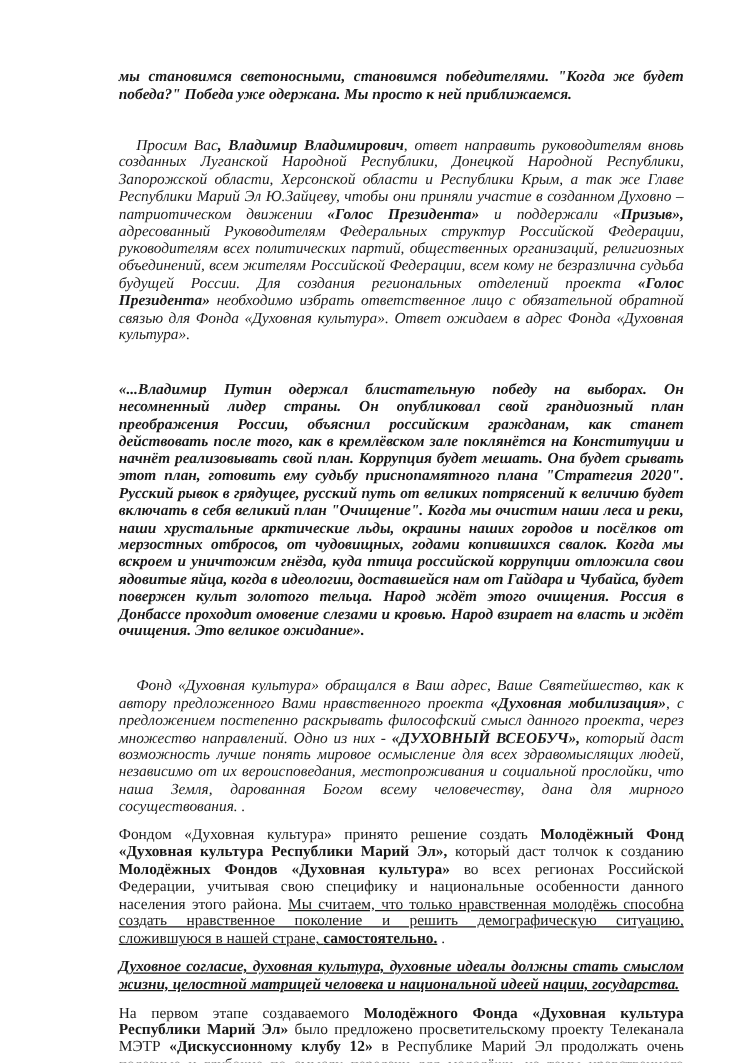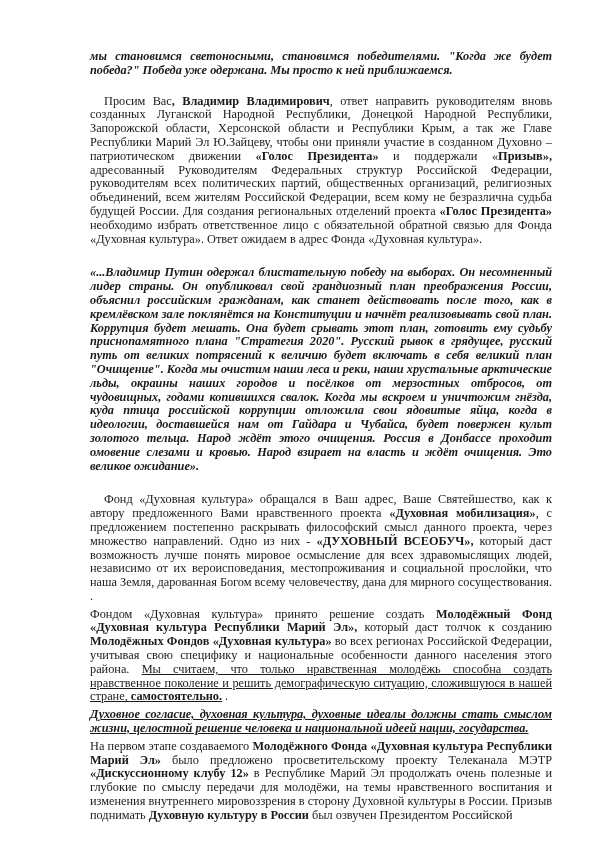--- a/index.html
+++ b/index.html
@@ -2,25 +2,25 @@
 <html><head>
 <meta charset="utf-8">
 <style>
   html, body { margin: 0; padding: 0; background: #ffffff; }
   body { width: 600px; height: 850px; position: relative; overflow: hidden; }
   .page {
     position: absolute; left: 86px; top: 46px; width: 470px;
     font-family: "Liberation Serif", serif; font-size: 12.3px; line-height: 13.8px;
     color: #1a1a1a; text-align: justify;
   }
-  .page p { margin: 4px; }
+  .page p { margin: 9px; }
   .gap-s { height: 9px; }
   .gap-m { height: 12px; }
   .it { font-style: italic; font-weight: bold; }
-  .ind { text-indent: 14px; }
+  .ind { text-indent: 14px; font-style: italic; }
   .u { text-decoration: underline; }
   b { font-weight: bold; }
 </style>
 </head>
 <body>
 
 <div class="page">
 
   <p class="it">мы становимся светоносными, становимся победителями.    "Когда же будет победа?"  Победа уже одержана. Мы просто к ней приближаемся.</p>
 
@@ -31,18 +31,18 @@
   <div class="gap-m"></div>
 
   <p class="it">«...Владимир Путин одержал блистательную победу на выборах. Он несомненный лидер страны. Он опубликовал свой грандиозный план преображения России, объяснил российским гражданам, как станет действовать после того, как в кремлёвском зале поклянётся на Конституции и начнёт реализовывать свой план. Коррупция будет мешать. Она будет срывать этот план, готовить ему судьбу приснопамятного плана "Стратегия 2020".   Русский рывок в грядущее, русский путь от великих потрясений к величию будет включать в себя великий план "Очищение". Когда мы очистим наши леса и реки, наши хрустальные арктические льды, окраины наших городов и посёлков от мерзостных отбросов, от чудовищных, годами копившихся свалок. Когда мы вскроем и уничтожим гнёзда, куда птица российской коррупции отложила свои ядовитые яйца, когда в идеологии, доставшейся нам от Гайдара и Чубайса, будет повержен культ золотого тельца.  Народ ждёт этого очищения. Россия в Донбассе проходит омовение слезами и кровью. Народ взирает на власть и ждёт очищения. Это великое ожидание».</p>
 
   <div class="gap-m"></div>
 
   <p class="ind"><span>Фонд «Духовная культура» обращался в Ваш адрес, Ваше Святейшество, как к автору предложенного Вами нравственного проекта  </span><b>«Духовная мобилизация»</b><span>, с предложением постепенно раскрывать  философский смысл данного проекта, через множество направлений. Одно из них -  </span><b>«ДУХОВНЫЙ  ВСЕОБУЧ»,</b><span> который даст возможность лучше понять мировое осмысление для всех здравомыслящих людей, независимо от их вероисповедания, местопроживания и социальной прослойки, что наша Земля, дарованная Богом  всему человечеству, дана для мирного сосуществования.          .</span></p>
 
   <p><span>Фондом «Духовная культура» принято решение создать </span><b>Молодёжный Фонд «Духовная культура Республики Марий Эл»,</b><span> который даст толчок к созданию </span><b>Молодёжных Фондов «Духовная культура»</b><span> во всех регионах Российской Федерации, учитывая свою специфику и национальные особенности данного населения этого района. </span><span class="u">Мы считаем, что только нравственная молодёжь способна создать нравственное поколение и решить демографическую ситуацию, сложившуюся в нашей стране, </span><b class="u">самостоятельно.</b><span>          .</span></p>
 
-  <p class="it u">Духовное согласие, духовная культура, духовные идеалы должны стать смыслом жизни, целостной решение человека и национальной идеей нации, государства.</p>
+  <p class="it u">Духовное согласие, духовная культура, духовные идеалы должны стать смыслом жизни, целостной матрицей человека и национальной идеей нации, государства.</p>
 
 
   <p><span>На первом этапе создаваемого </span><b>Молодёжного Фонда «Духовная культура Республики Марий  Эл»</b><span> было предложено просветительскому проекту Телеканала МЭТР </span><b>«Дискуссионному клубу 12»</b><span> в Республике Марий Эл продолжать очень полезные и глубокие по смыслу передачи для молодёжи, на темы нравственного воспитания и изменения внутреннего мировоззрения в сторону Духовной культуры в России. Призыв поднимать </span><b>Духовную культуру в России</b><span> был озвучен Президентом Российской</span></p>
 
 </div>
 
 </body></html>

